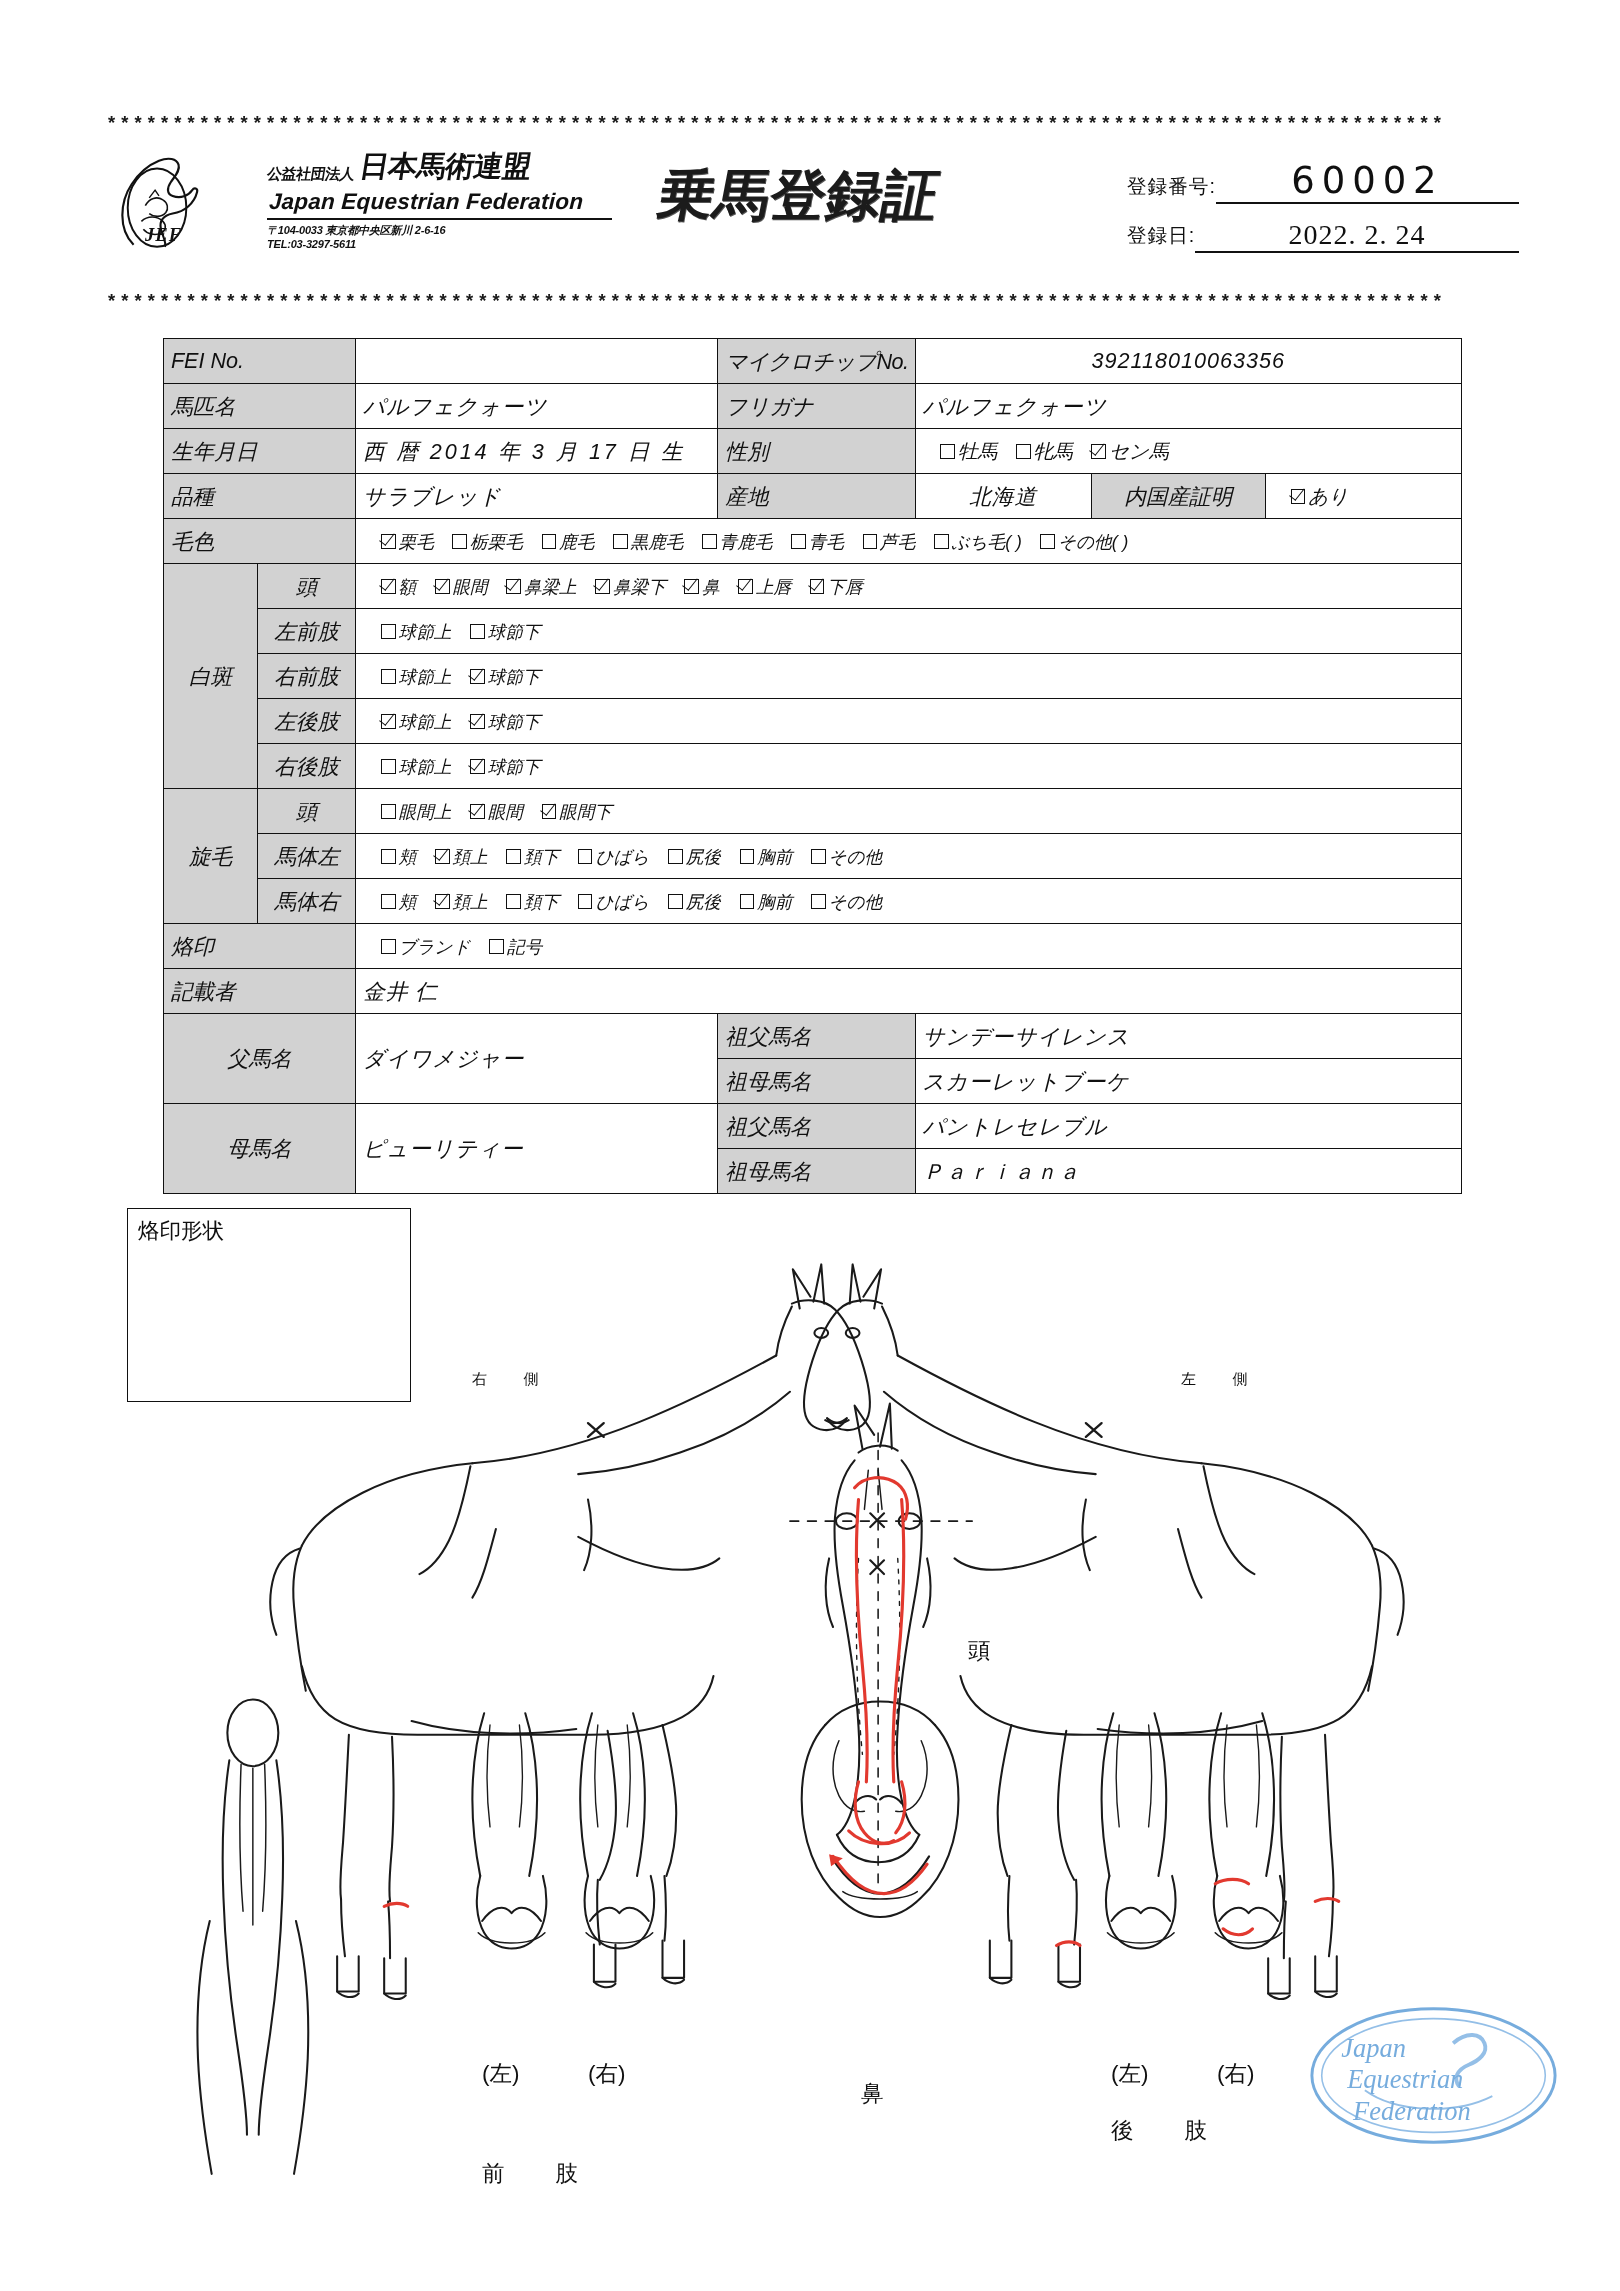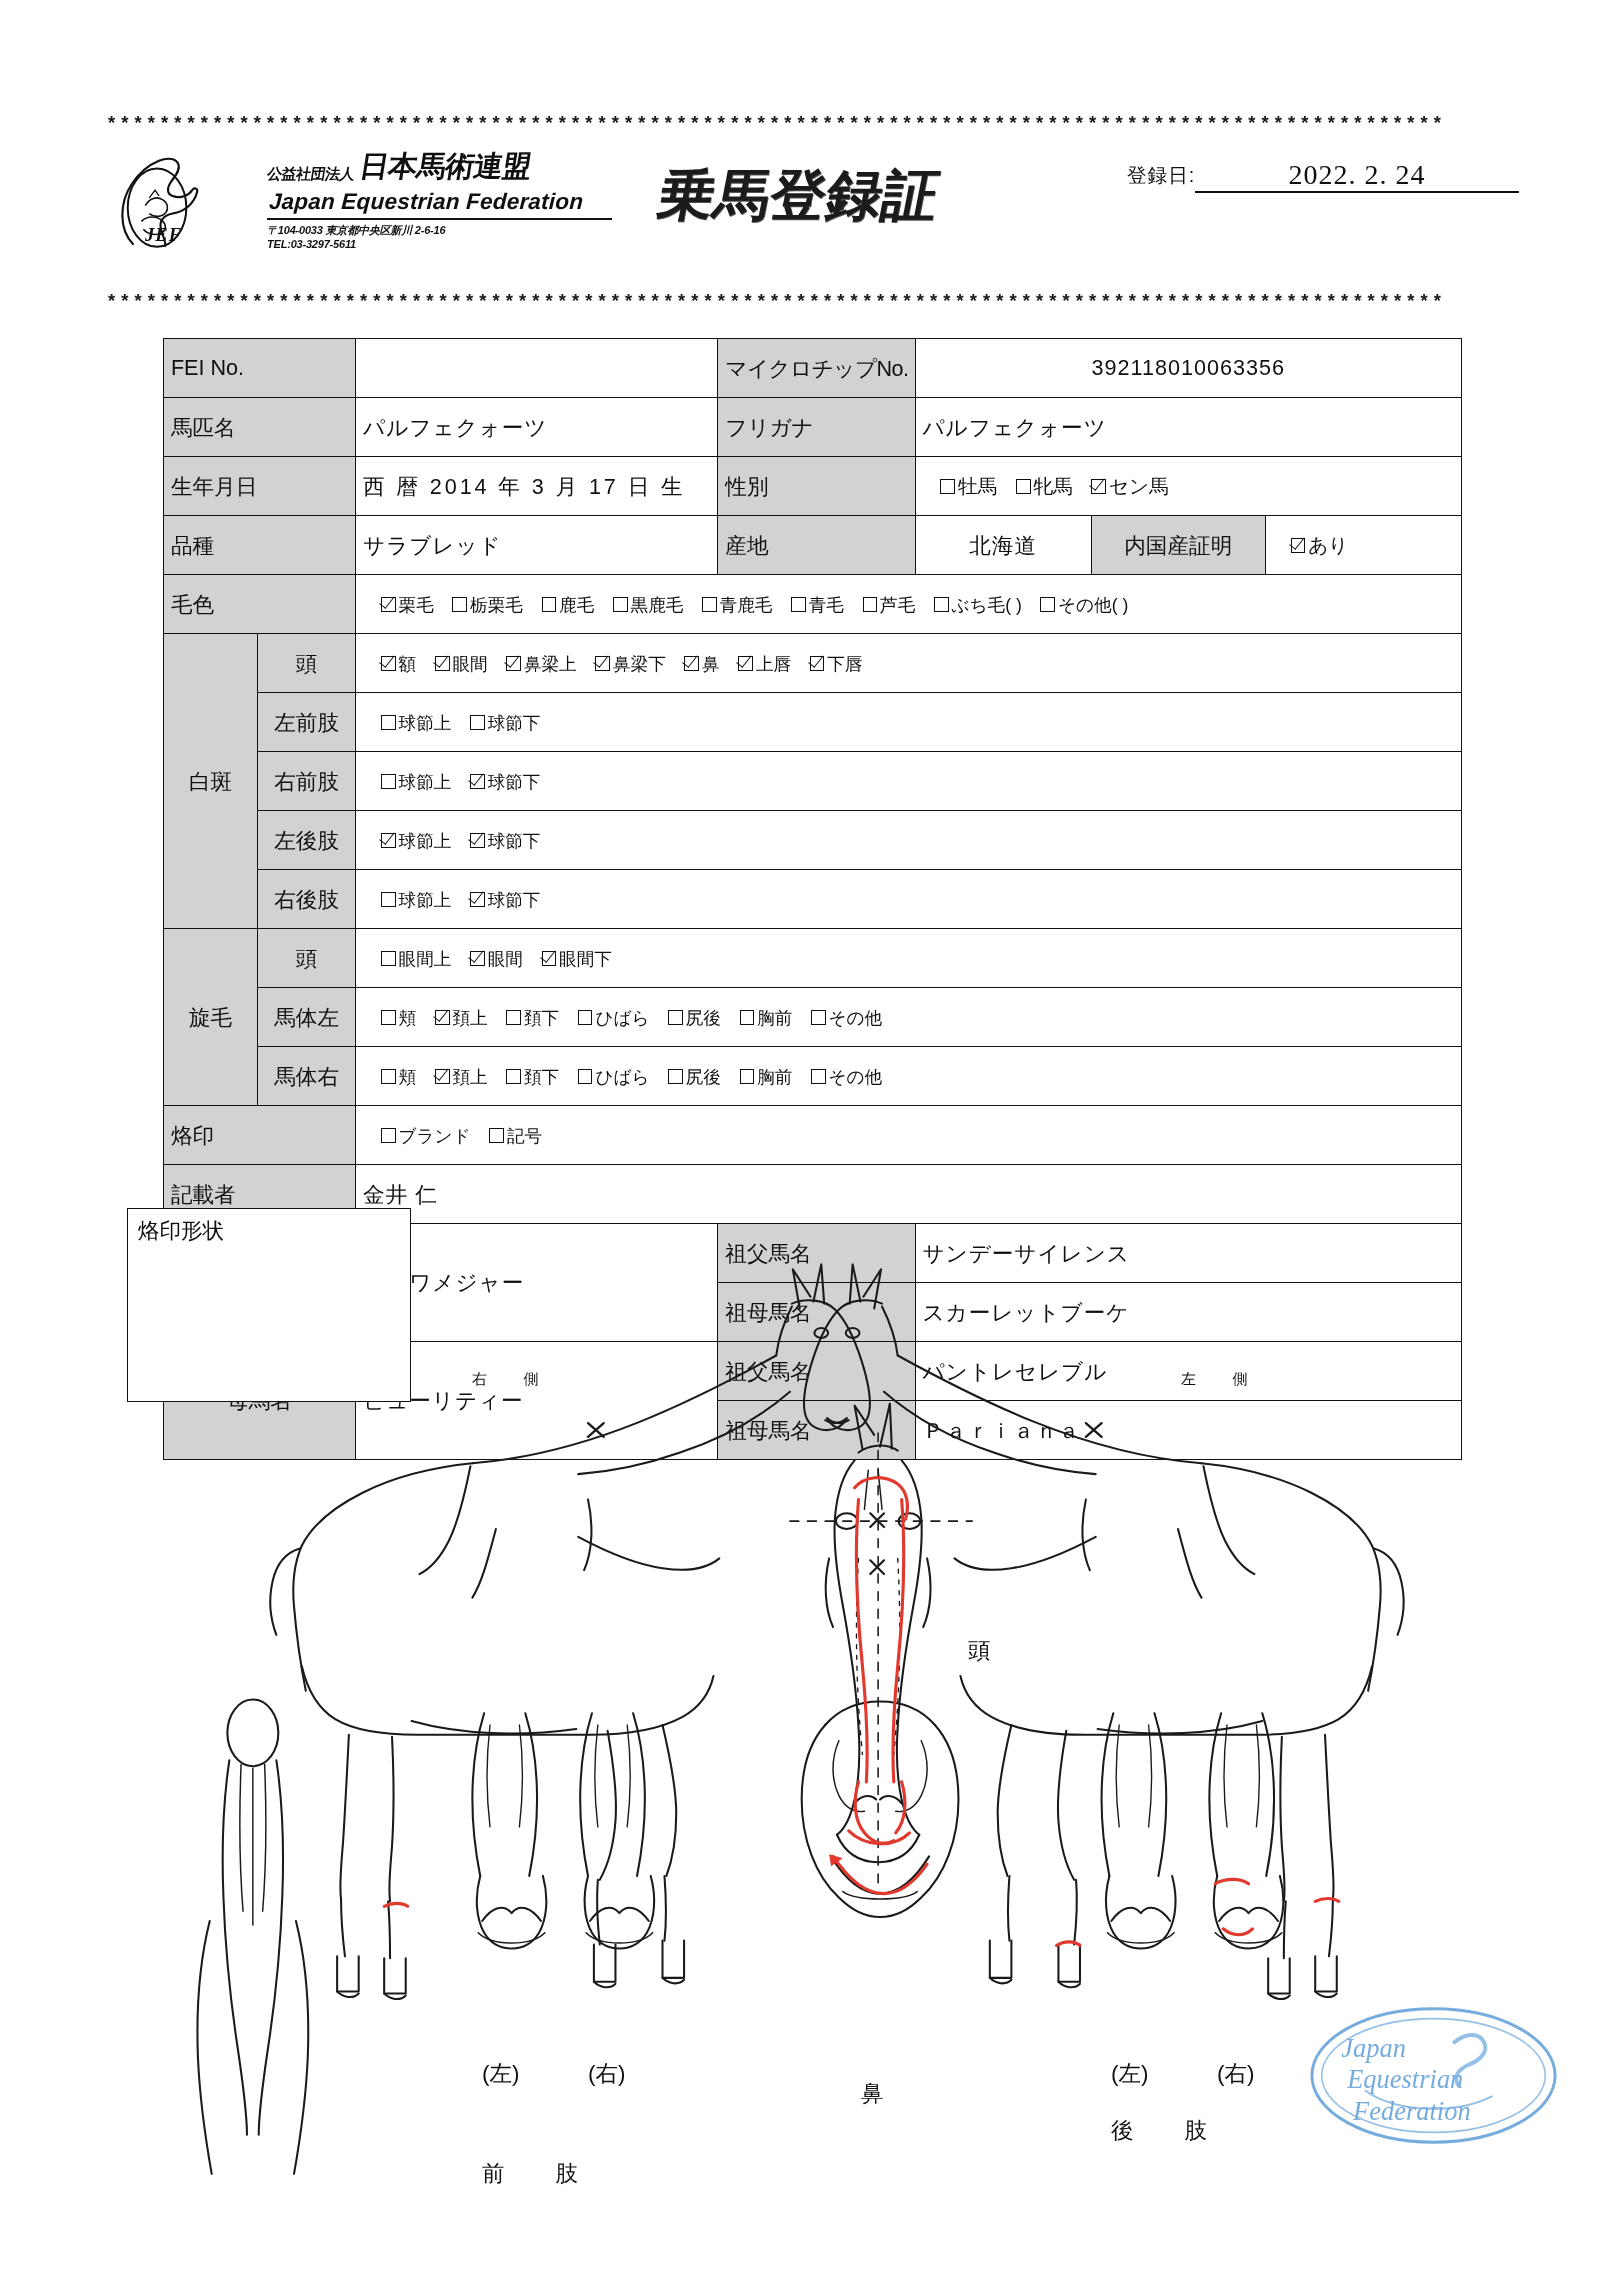--- a/index.html
+++ b/index.html
@@ -103,21 +103,22 @@
     left: 163px; top: 338px;
     width: 1299px;
     border-collapse: collapse;
     table-layout: fixed;
   }
   table.form td {
     border: 1.6px solid #111;
     padding: 2px 6.9px;
     font-size: 21.6px;
     vertical-align: middle;
-    height: 59px;
+    height: 45px;
+    font-style: italic;
   }
   td.lbl {
     background: #d2d2d2;
     font-size: 20.6px;
     white-space: nowrap;
   }
   td.lbl-sm { background: #d2d2d2; font-size: 15.7px; white-space: nowrap; letter-spacing: -0.5px; }
   td.lbl-n { background: #d2d2d2; font-size: 18.6px; white-space: nowrap; }
   td.val { background: #fff; }
   .big { font-size: 26.5px; letter-spacing: 1px; }
@@ -190,20 +191,24 @@
       <div class="org-hr"></div>
       <div class="org-addr">
         <div>〒104-0033 東京都中央区新川 2-6-16</div>
         <div>TEL:03-3297-5611</div>
       </div>
     </div>
 
     <div class="doc-title">乗馬登録証</div>
 
     <div class="reg-area">
+      <div class="reg-row">
+        <span class="reg-label">登録番号:</span>
+        <span class="reg-value-box"><span class="reg-number">60002</span></span>
+      </div>
       <div class="reg-row">
         <span class="reg-label">登録日:</span>
         <span class="reg-value-box"><span class="reg-date">2022. 2. 24</span></span>
       </div>
     </div>
   </div>
 
   <div class="aster-rule" id="rule-bottom">*****************************************************************************************************</div>
 
   <table class="form">

